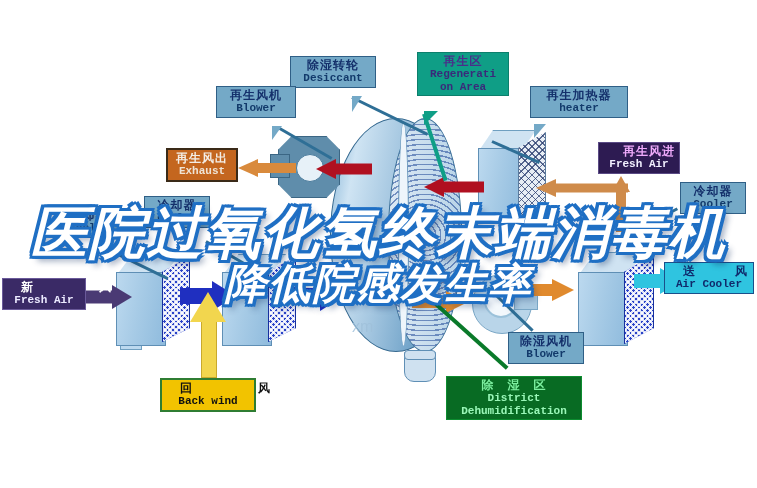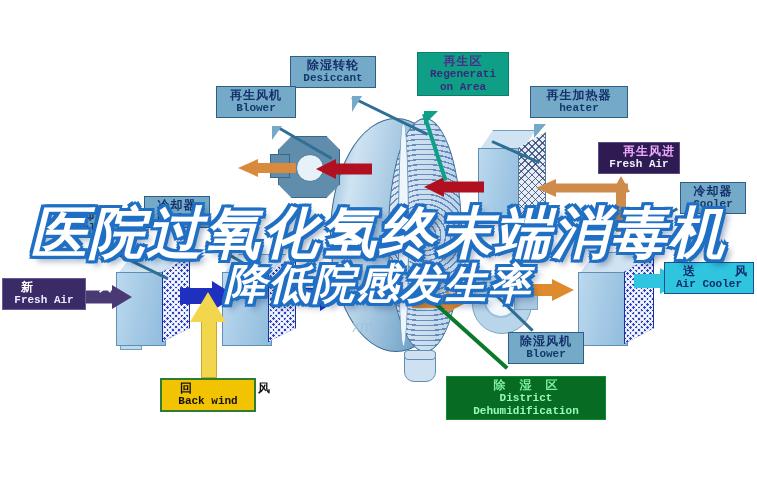--- a/index.html
+++ b/index.html
@@ -282,20 +282,24 @@
     <span class="en">on Area</span>
   </div>
   <div class="tail" style="left:424px;top:111px;border-left:14px solid #0f9e86;border-bottom:14px solid transparent;"></div>
 
   <div class="lbl blue" style="left:530px;top:86px;width:98px;">
     <span class="cn">再生加热器</span>
     <span class="en">heater</span>
   </div>
   <div class="tail" style="left:534px;top:124px;border-left:12px solid #74a9c7;border-bottom:14px solid transparent;"></div>
 
+  <div class="lbl orange" style="left:166px;top:148px;width:72px;">
+    <span class="cn">再生风出</span>
+    <span class="en">Exhaust</span>
+  </div>
 
   <div class="lbl purple" style="left:598px;top:142px;width:82px;">
     <span class="cn">再生风进</span>
     <span class="en">Fresh Air</span>
   </div>
 
   <div class="lbl blue" style="left:680px;top:182px;width:66px;">
     <span class="cn">冷却器</span>
     <span class="en">Cooler</span>
   </div>
@@ -319,21 +323,21 @@
   <div class="lbl yellow wide" style="left:160px;top:378px;width:96px;">
     <span class="cn">回　　风</span>
     <span class="en">Back wind</span>
   </div>
 
   <div class="lbl blue" style="left:508px;top:332px;width:76px;">
     <span class="cn">除湿风机</span>
     <span class="en">Blower</span>
   </div>
 
-  <div class="lbl green" style="left:446px;top:376px;width:160px;">
+  <div class="lbl green" style="left:446px;top:376px;width:136px;">
     <span class="cn wide">除　湿　区</span>
     <span class="en">District</span>
     <span class="en">Dehumidification</span>
   </div>
 
   <div class="lbl cyan wide" style="left:664px;top:262px;width:90px;">
     <span class="cn">送　风</span>
     <span class="en">Air Cooler</span>
   </div>
 

